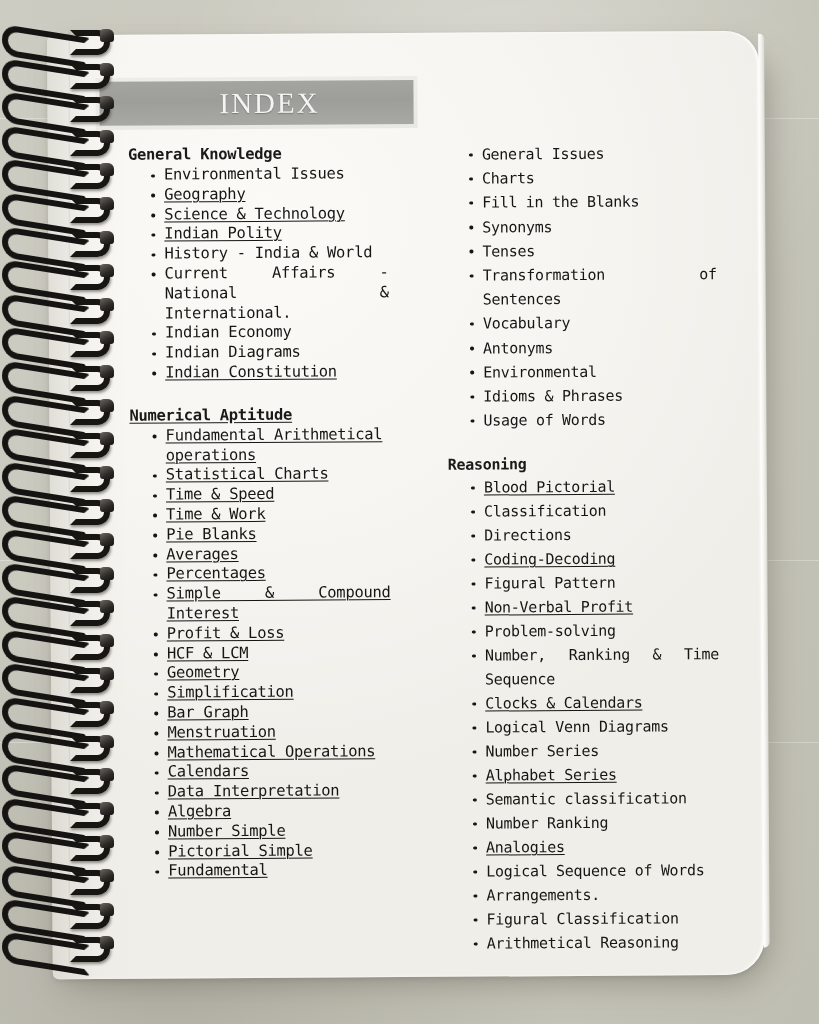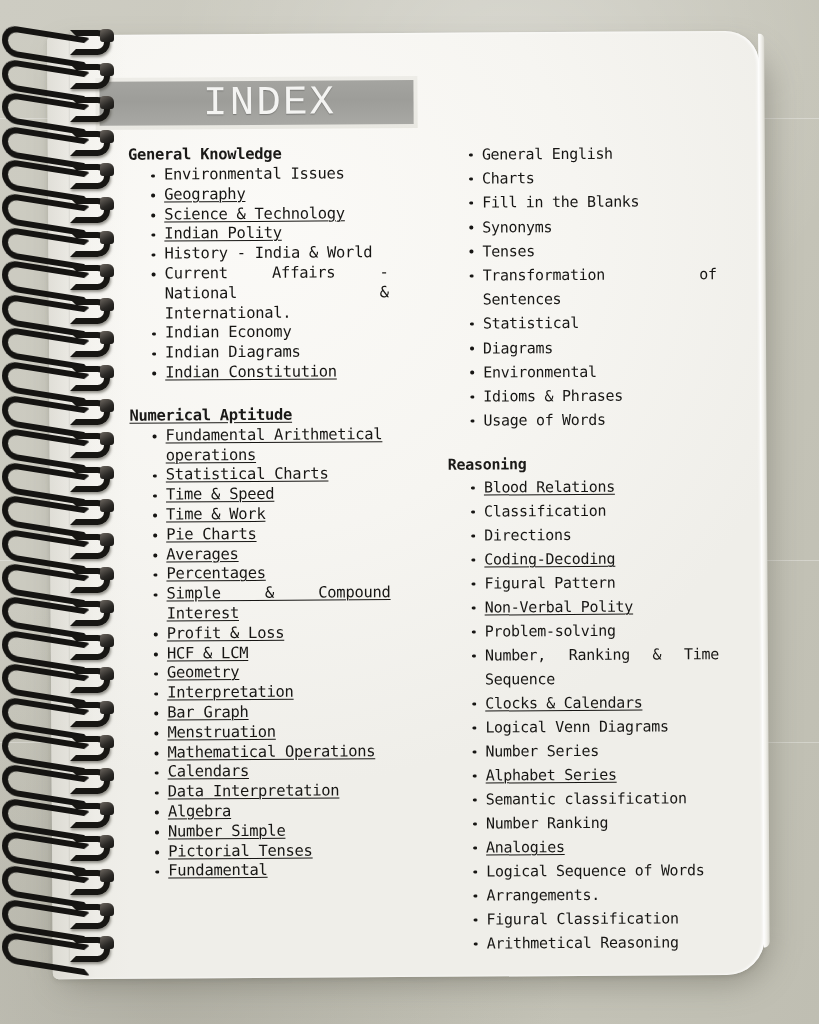--- a/index.html
+++ b/index.html
@@ -123,22 +123,22 @@
     width: 322px; height: 52px;
     padding: 4px;
     background: linear-gradient(180deg, #edece7 0%, #e9e8e2 100%);
   }
   #index-banner .inner {
     width: 100%; height: 100%;
     background: linear-gradient(180deg, #a4a4a0 0%, #9d9d99 45%, #a8a8a4 100%);
     display: flex; align-items: center; justify-content: center;
   }
   #index-title {
-    font-family: Liberation Mono, monospace;
-    font-size: 41px;
+    font-family: Liberation Serif, serif;
+    font-size: 29px;
     letter-spacing: 2px;
     color: #f4f4f2;
     text-shadow: 0 1px 1px rgba(70,70,68,0.45);
     padding-left: 26px;
   }
 
   .column { position: absolute; top: 110px; }
   #col-left  { left: 80px;  width: 260px; }
   #col-right { left: 398px; width: 270px; }
 
@@ -233,69 +233,69 @@
           <li class="ul "><span class="txt">Indian Constitution</span></li>
         </ul>
       </div>
       <div class="section">
         <div class="section-title u">Numerical Aptitude</div>
         <ul class="items">
           <li class="ul "><span class="txt">Fundamental Arithmetical operations</span></li>
           <li class="ul "><span class="txt">Statistical Charts</span></li>
           <li class="ul "><span class="txt">Time &amp; Speed</span></li>
           <li class="ul "><span class="txt">Time &amp; Work</span></li>
-          <li class="ul "><span class="txt">Pie Charts</span></li>
+          <li class="ul "><span class="txt">Pie Blanks</span></li>
           <li class="ul "><span class="txt">Averages</span></li>
           <li class="ul "><span class="txt">Percentages</span></li>
           <li class="ul just">
             <span class="txt">Simple &amp; Compound Interest</span>
           </li>
           <li class="ul "><span class="txt">Profit &amp; Loss</span></li>
           <li class="ul "><span class="txt">HCF &amp; LCM</span></li>
           <li class="ul "><span class="txt">Geometry</span></li>
-          <li class="ul "><span class="txt">Interpretation</span></li>
+          <li class="ul "><span class="txt">Simplification</span></li>
           <li class="ul "><span class="txt">Bar Graph</span></li>
           <li class="ul "><span class="txt">Menstruation</span></li>
           <li class="ul "><span class="txt">Mathematical Operations</span></li>
           <li class="ul "><span class="txt">Calendars</span></li>
           <li class="ul "><span class="txt">Data Interpretation</span></li>
           <li class="ul "><span class="txt">Algebra</span></li>
           <li class="ul "><span class="txt">Number Simple</span></li>
-          <li class="ul "><span class="txt">Pictorial Tenses</span></li>
+          <li class="ul "><span class="txt">Pictorial Simple</span></li>
           <li class="ul "><span class="txt">Fundamental</span></li>
         </ul>
       </div>
     </div>
   <div class="column" id="col-right">
       <div class="section sec-english">
         <ul class="items">
-          <li class=""><span class="txt">General English</span></li>
+          <li class=""><span class="txt">General Issues</span></li>
           <li class=""><span class="txt">Charts</span></li>
           <li class=""><span class="txt">Fill in the Blanks</span></li>
           <li class=""><span class="txt">Synonyms</span></li>
           <li class=""><span class="txt">Tenses</span></li>
           <li class="just">
             <span class="txt">Transformation of Sentences</span>
           </li>
-          <li class=""><span class="txt">Statistical</span></li>
-          <li class=""><span class="txt">Diagrams</span></li>
+          <li class=""><span class="txt">Vocabulary</span></li>
+          <li class=""><span class="txt">Antonyms</span></li>
           <li class=""><span class="txt">Environmental</span></li>
           <li class=""><span class="txt">Idioms &amp; Phrases</span></li>
           <li class=""><span class="txt">Usage of Words</span></li>
         </ul>
       </div>
       <div class="section">
         <div class="section-title">Reasoning</div>
         <ul class="items">
-          <li class="ul "><span class="txt">Blood Relations</span></li>
+          <li class="ul "><span class="txt">Blood Pictorial</span></li>
           <li class=""><span class="txt">Classification</span></li>
           <li class=""><span class="txt">Directions</span></li>
           <li class="ul "><span class="txt">Coding-Decoding</span></li>
           <li class=""><span class="txt">Figural Pattern</span></li>
-          <li class="ul "><span class="txt">Non-Verbal Polity</span></li>
+          <li class="ul "><span class="txt">Non-Verbal Profit</span></li>
           <li class=""><span class="txt">Problem-solving</span></li>
           <li class="just">
             <span class="txt">Number, Ranking &amp; Time Sequence</span>
           </li>
           <li class="ul "><span class="txt">Clocks &amp; Calendars</span></li>
           <li class=""><span class="txt">Logical Venn Diagrams</span></li>
           <li class=""><span class="txt">Number Series</span></li>
           <li class="ul "><span class="txt">Alphabet Series</span></li>
           <li class=""><span class="txt">Semantic classification</span></li>
           <li class=""><span class="txt">Number Ranking</span></li>

